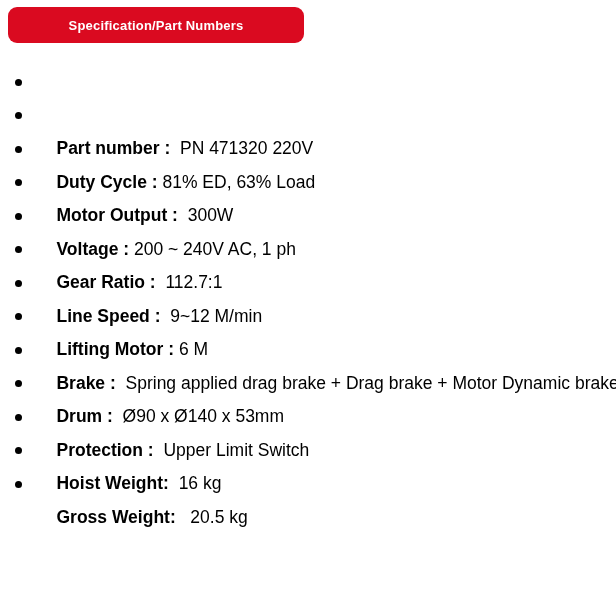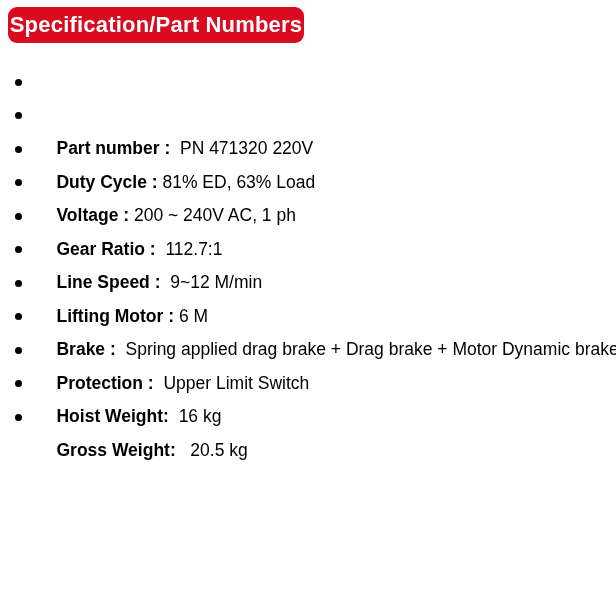--- a/index.html
+++ b/index.html
@@ -23,21 +23,21 @@
     height: 36px;
     background: #da0a20;
     border-radius: 9px;
     display: flex;
     align-items: center;
     justify-content: center;
   }
   .banner-title {
     color: #ffffff;
     font-weight: bold;
-    font-size: 22px;
+    font-size: 13px;
     letter-spacing: 0.2px;
     white-space: pre;
   }
   .spec-list {
     position: absolute;
     left: 0;
     top: 65px;
     width: 616px;
   }
   .item {
@@ -76,40 +76,48 @@
   <div class="item">
     <span class="bullet"></span>
     <span class="lbl">Part number :</span><span class="val">  PN 471320 220V</span>
   </div>
   <div class="item">
     <span class="bullet"></span>
     <span class="lbl">Duty Cycle :</span><span class="val"> 81% ED, 63% Load</span>
   </div>
   <div class="item">
     <span class="bullet"></span>
+    <span class="lbl">Motor Output :</span><span class="val">  300W</span>
+  </div>
+  <div class="item">
+    <span class="bullet"></span>
     <span class="lbl">Voltage :</span><span class="val"> 200 ~ 240V AC, 1 ph</span>
   </div>
   <div class="item">
     <span class="bullet"></span>
     <span class="lbl">Gear Ratio :</span><span class="val">  112.7:1</span>
   </div>
   <div class="item">
     <span class="bullet"></span>
     <span class="lbl">Line Speed :</span><span class="val">  9~12 M/min</span>
   </div>
   <div class="item">
     <span class="bullet"></span>
     <span class="lbl">Lifting Motor :</span><span class="val"> 6 M</span>
   </div>
   <div class="item">
     <span class="bullet"></span>
     <span class="lbl">Brake :</span><span class="val">  Spring applied drag brake + Drag brake + Motor Dynamic brake</span>
   </div>
   <div class="item">
     <span class="bullet"></span>
+    <span class="lbl">Drum :</span><span class="val">  Ø90 x Ø140 x 53mm</span>
+  </div>
+  <div class="item">
+    <span class="bullet"></span>
     <span class="lbl">Protection :</span><span class="val">  Upper Limit Switch</span>
   </div>
   <div class="item">
     <span class="bullet"></span>
     <span class="lbl">Hoist Weight:</span><span class="val">  16 kg</span>
   </div>
   <div class="item">
     <span class="bullet"></span>
     <span class="lbl">Gross Weight:</span><span class="val">   20.5 kg</span>
   </div>

